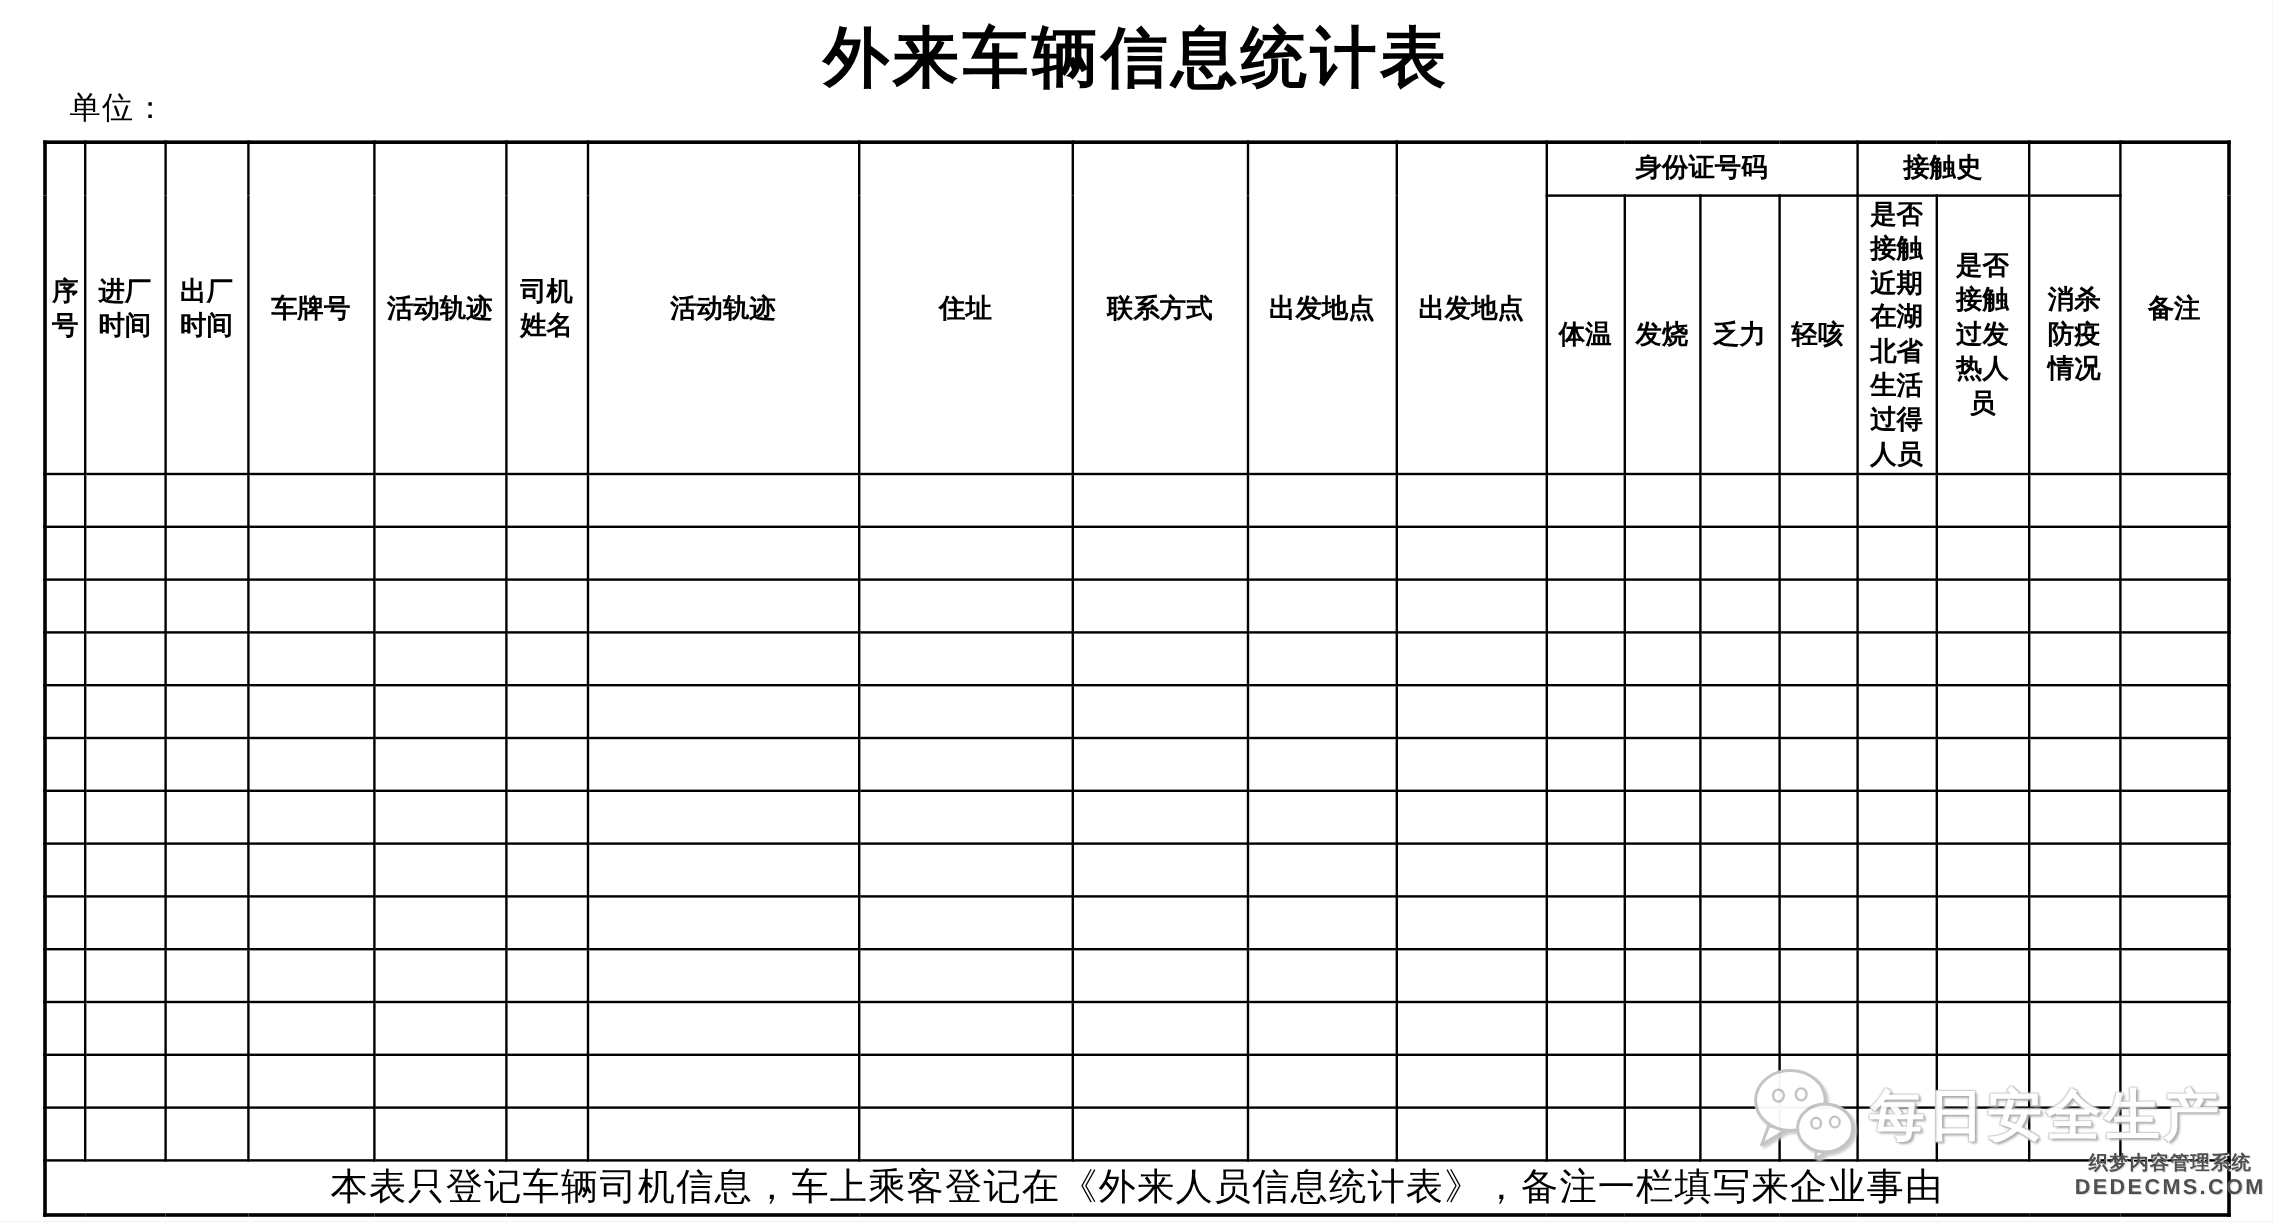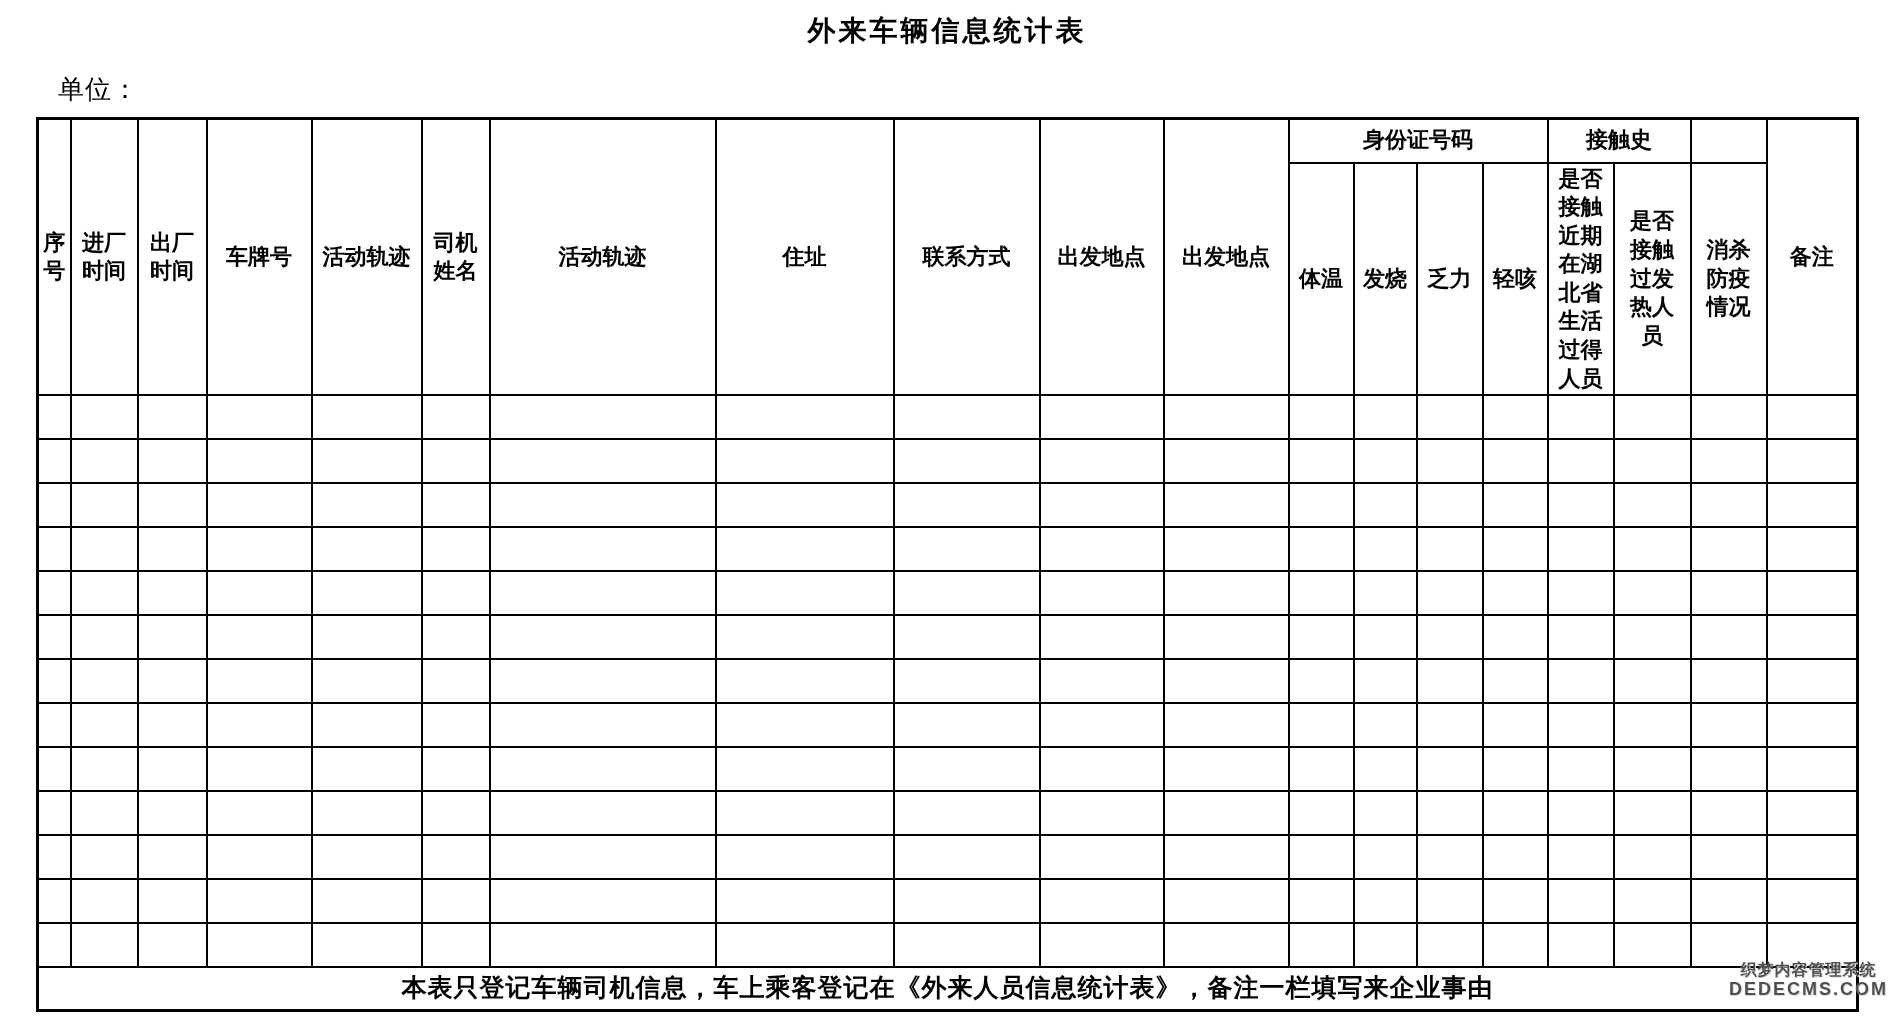--- a/index.html
+++ b/index.html
@@ -3,40 +3,40 @@
 <meta charset="utf-8">
 <style>
   * { margin:0; padding:0; box-sizing:border-box; }
   html,body { background:#e8e8e8; }
   .page {
     position:relative; width:1894px; height:1018px; background:#ffffff;
     font-family:"Liberation Serif","DejaVu Serif",serif; color:#000; overflow:hidden;
   }
   .doc-title {
     position:absolute; top:12px; left:0; width:100%;
-    text-align:center; font-size:28px; font-weight:bold; letter-spacing:3px;
+    text-align:center; font-size:55px; font-weight:bold; letter-spacing:3px;
   }
   .unit-label {
     position:absolute; top:72px; left:38px; font-size:26px; letter-spacing:1px;margin-left:20px;
   }
   table.reg-table {
     position:absolute; top:117px; left:36px; width:1820px;
     border-collapse:collapse; table-layout:fixed; border:3px solid #000;
   }
   .reg-table th, .reg-table td {
     border:2px solid #000; text-align:center; vertical-align:middle;
     font-weight:bold; font-size:22px; line-height:1.3; padding:1px;
     white-space:pre-line; overflow:hidden;
   }
   .reg-table thead tr.group-row  { height:44px; }
   .reg-table thead tr.sub-row    { height:232px; }
   .reg-table tbody tr            { height:44px; }
   .reg-table tfoot tr            { height:43px; }
   .reg-table tfoot td {
-    font-weight:bold; font-size:25px; letter-spacing:1px; white-space:nowrap;
+    font-weight:normal; font-size:31px; letter-spacing:1px; white-space:nowrap;
   }
   
   .watermark {
     position:absolute; left:1458px; top:888px; display:flex; align-items:center;
     pointer-events:none; opacity:0.96;
   }
   .watermark svg { filter:drop-shadow(2px 2px 1px #c9c9c9); }
   .watermark-text {
     font-size:46px; font-weight:bold; letter-spacing:3px; color:#ffffff; margin-left:8px;
     font-family:"Liberation Serif","DejaVu Serif",serif;
@@ -404,19 +404,38 @@
           <td></td>
         </tr>
       </tbody>
     <tfoot>
       <tr>
         <td colspan="19">本表只登记车辆司机信息，车上乘客登记在《外来人员信息统计表》，备注一栏填写来企业事由</td>
       </tr>
     </tfoot>
   </table>
 
+  <div class="watermark">
+    <span>
+      <svg width="92" height="78" viewBox="0 0 92 78" xmlns="http://www.w3.org/2000/svg">
+        <g fill="#ffffff" stroke="#c2c2c2" stroke-width="2.5">
+          <polygon points="16,50 10,66 30,54" stroke-linejoin="round"></polygon>
+          <ellipse cx="34" cy="29" rx="29" ry="25"></ellipse>
+          <polygon points="56,68 55,78 68,69" stroke-linejoin="round"></polygon>
+          <ellipse cx="63" cy="52" rx="23" ry="20"></ellipse>
+        </g>
+        <g fill="#ffffff" stroke="#c2c2c2" stroke-width="2">
+          <ellipse cx="24" cy="25" rx="4.5" ry="5"></ellipse>
+          <ellipse cx="43" cy="24" rx="4.5" ry="5"></ellipse>
+          <ellipse cx="55.5" cy="48" rx="4" ry="4.5"></ellipse>
+          <ellipse cx="71" cy="47" rx="4" ry="4.5"></ellipse>
+        </g>
+      </svg>
+    </span>
+    <span class="watermark-text">每日安全生产</span>
+  </div>
 
   <div class="branding">
     <div class="line1">织梦内容管理系统</div>
     <div class="line2">DEDECMS.COM</div>
   </div>
 
 </div>
 
 </body></html>

